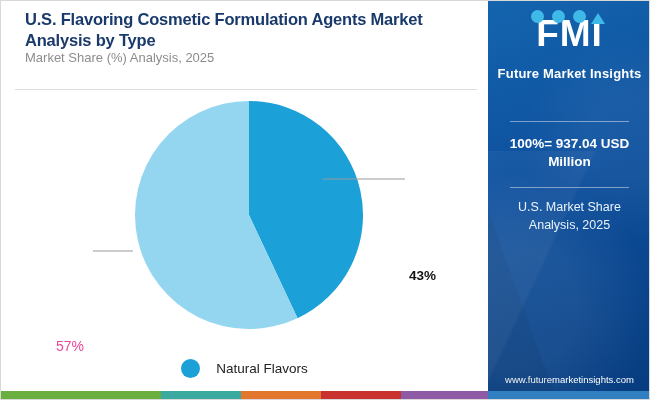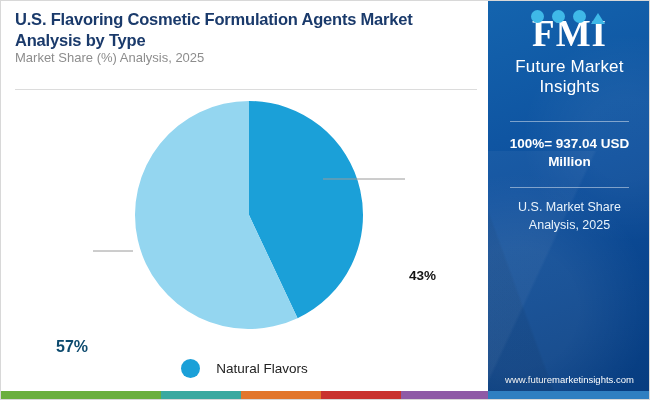--- a/index.html
+++ b/index.html
@@ -26,21 +26,21 @@
   .left {
     position: absolute;
     left: 0;
     top: 0;
     width: 487px;
     height: 392px;
     box-sizing: border-box;
   }
   .title-block {
     position: absolute;
-    left: 14px;
+    left: 24px;
     top: 8px;
     width: 460px;
   }
   .title {
     font-size: 16.5px;
     font-weight: bold;
     color: #1a3a6b;
     line-height: 1.25;
     letter-spacing: -0.2px;
   }
@@ -82,23 +82,23 @@
     left: 408px;
     top: 175px;
     font-size: 13.5px;
     font-weight: bold;
     color: #141414;
   }
   .label-57 {
     position: absolute;
     left: 55px;
     top: 245px;
-    font-size: 16px;
-    font-weight: bold;
-    color: #0c4a6e;
+    font-size: 14px;
+    font-weight: normal;
+    color: #ec4899;
   }
   
   .legend {
     position: absolute;
     left: 0;
     top: 358px;
     width: 487px;
     display: flex;
     justify-content: center;
     align-items: center;
@@ -157,21 +157,21 @@
     display: inline-block;
     width: 122px;
     height: 46px;
   }
   .fmi-text {
     font-size: 37px;
     font-weight: bold;
     color: #ffffff;
     letter-spacing: 1px;
     line-height: 46px;
-    font-family: Liberation Serif, serif;
+    font-family: Liberation Sans, sans-serif;
   }
   .logo-dots {
     position: absolute;
     left: 22px;
     top: -1px;
     width: 78px;
     height: 14px;
   }
   .logo-dots span {
     position: absolute;
@@ -185,24 +185,25 @@
     position: absolute;
     right: 4px;
     top: 3px;
     width: 0;
     height: 0;
     border-left: 7px solid transparent;
     border-right: 7px solid transparent;
     border-bottom: 11px solid #3fb9e8;
   }
   .logo-sub {
-    margin-top: 0;
-    font-size: 17px;
+    margin-top: 9px;
+    font-size: 13px;
     color: #ffffff;
     letter-spacing: 0.2px;
+    font-weight: bold;
   }
   .right-rule {
     position: absolute;
     left: 22px;
     width: 119px;
     height: 1px;
     background: rgba(255,255,255,0.45);
   }
   .rule-top { top: 120px; }
   .rule-mid { top: 186px; }

